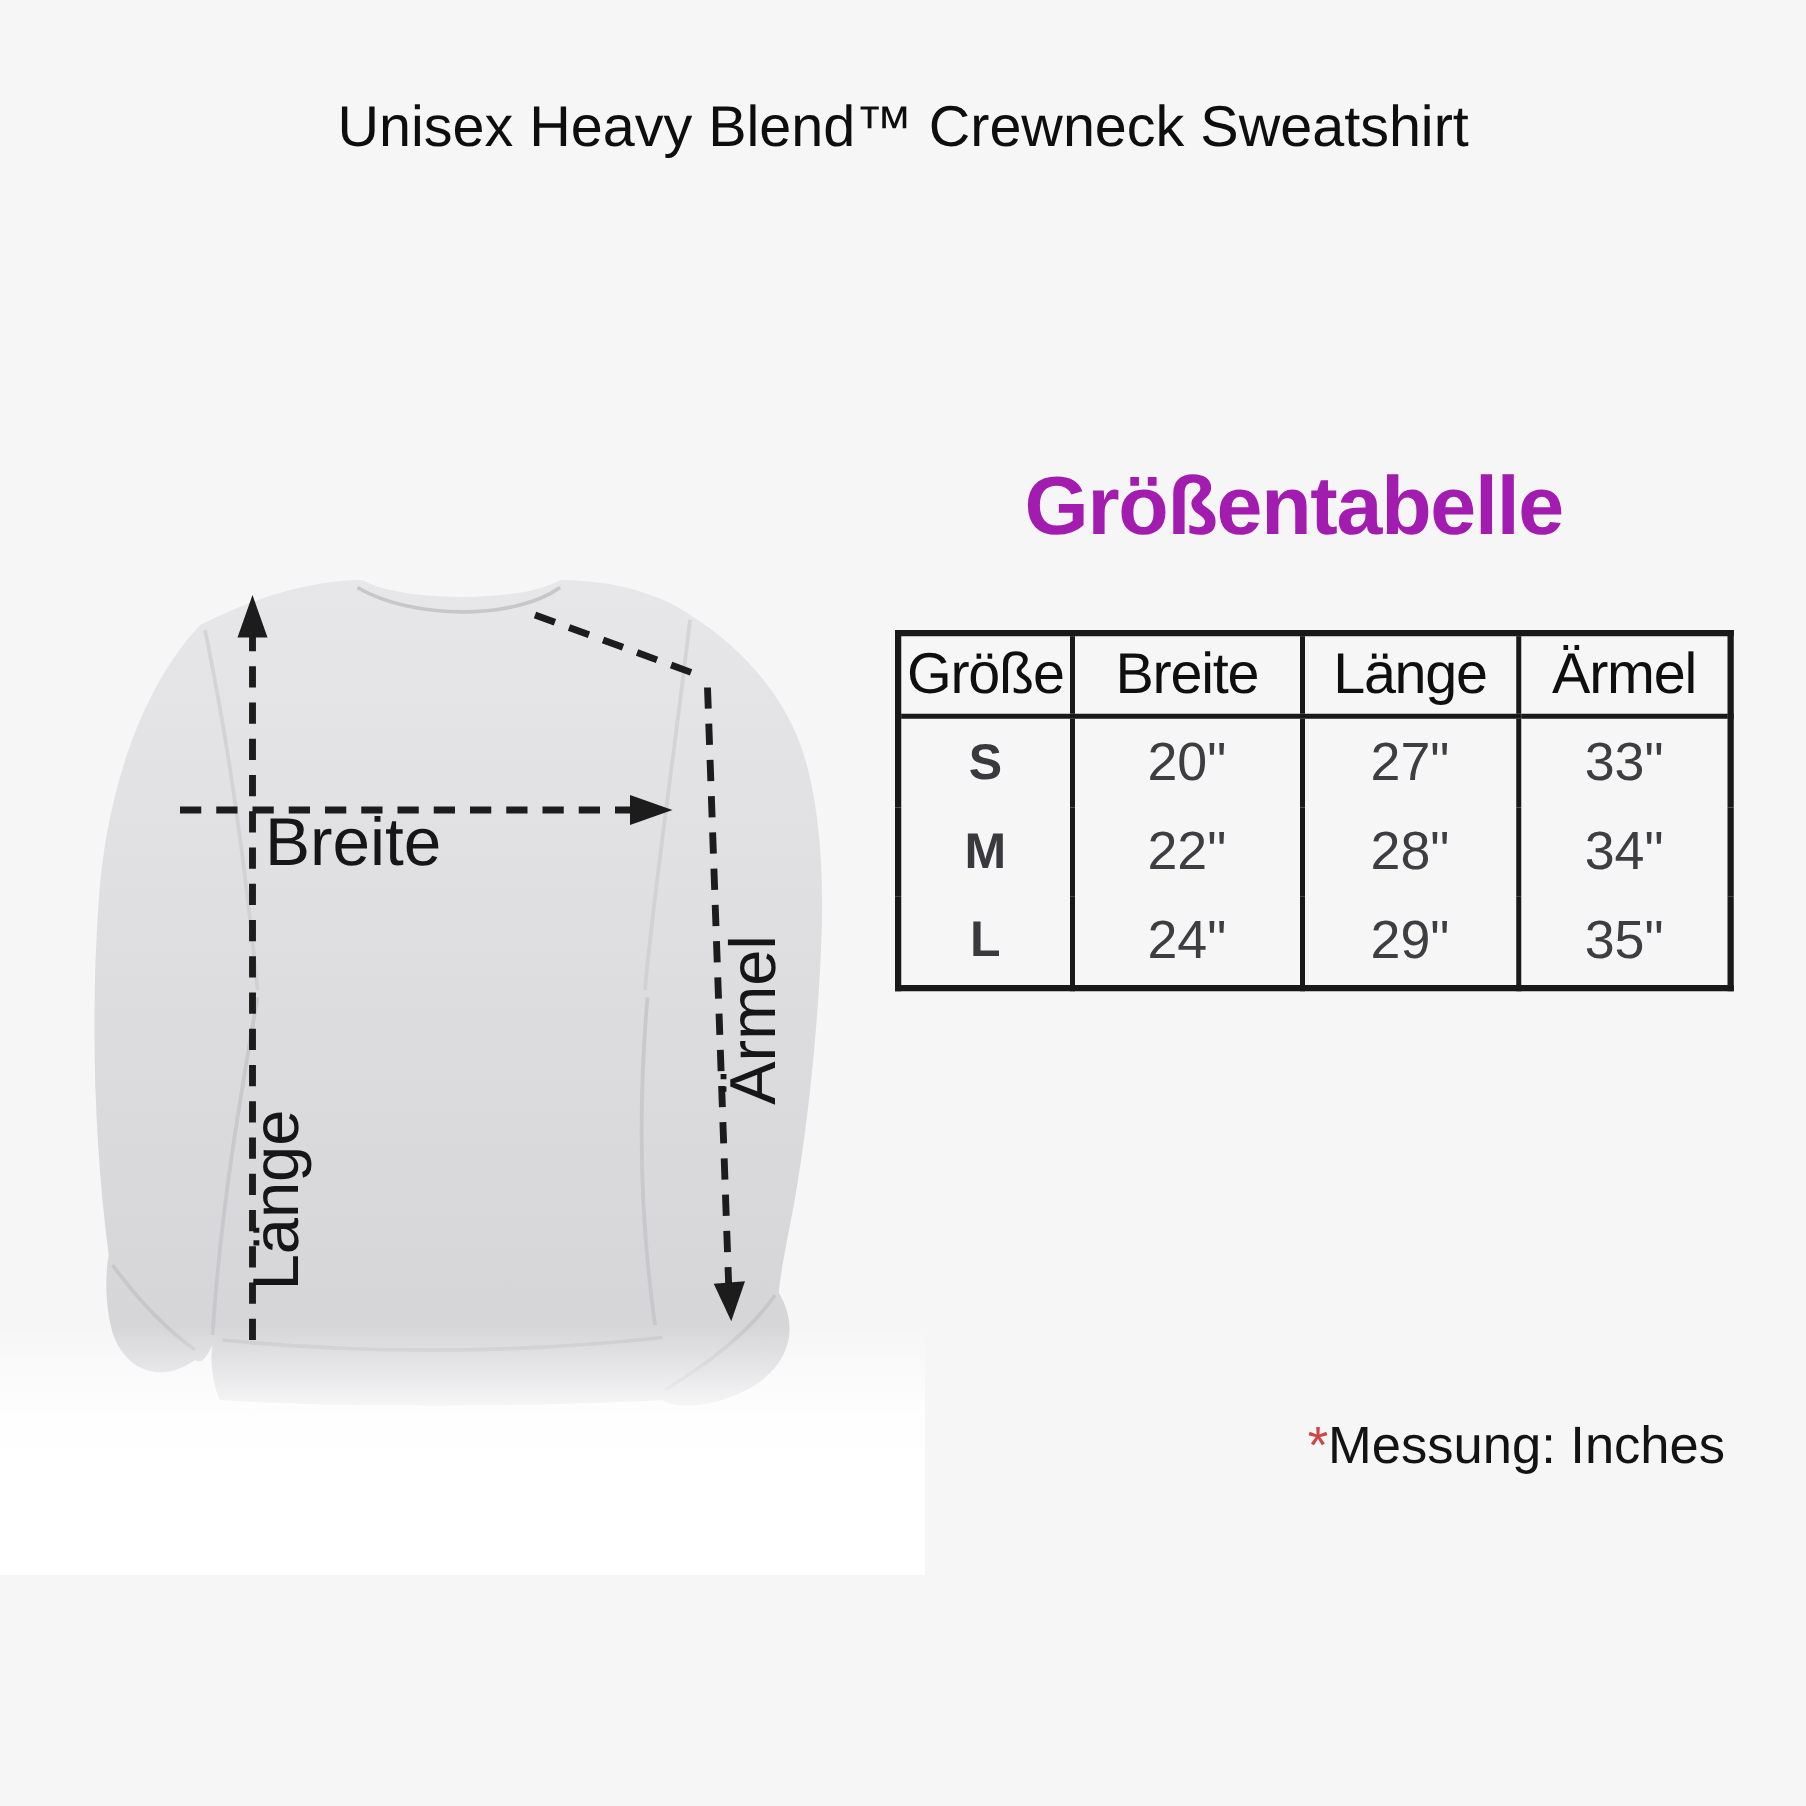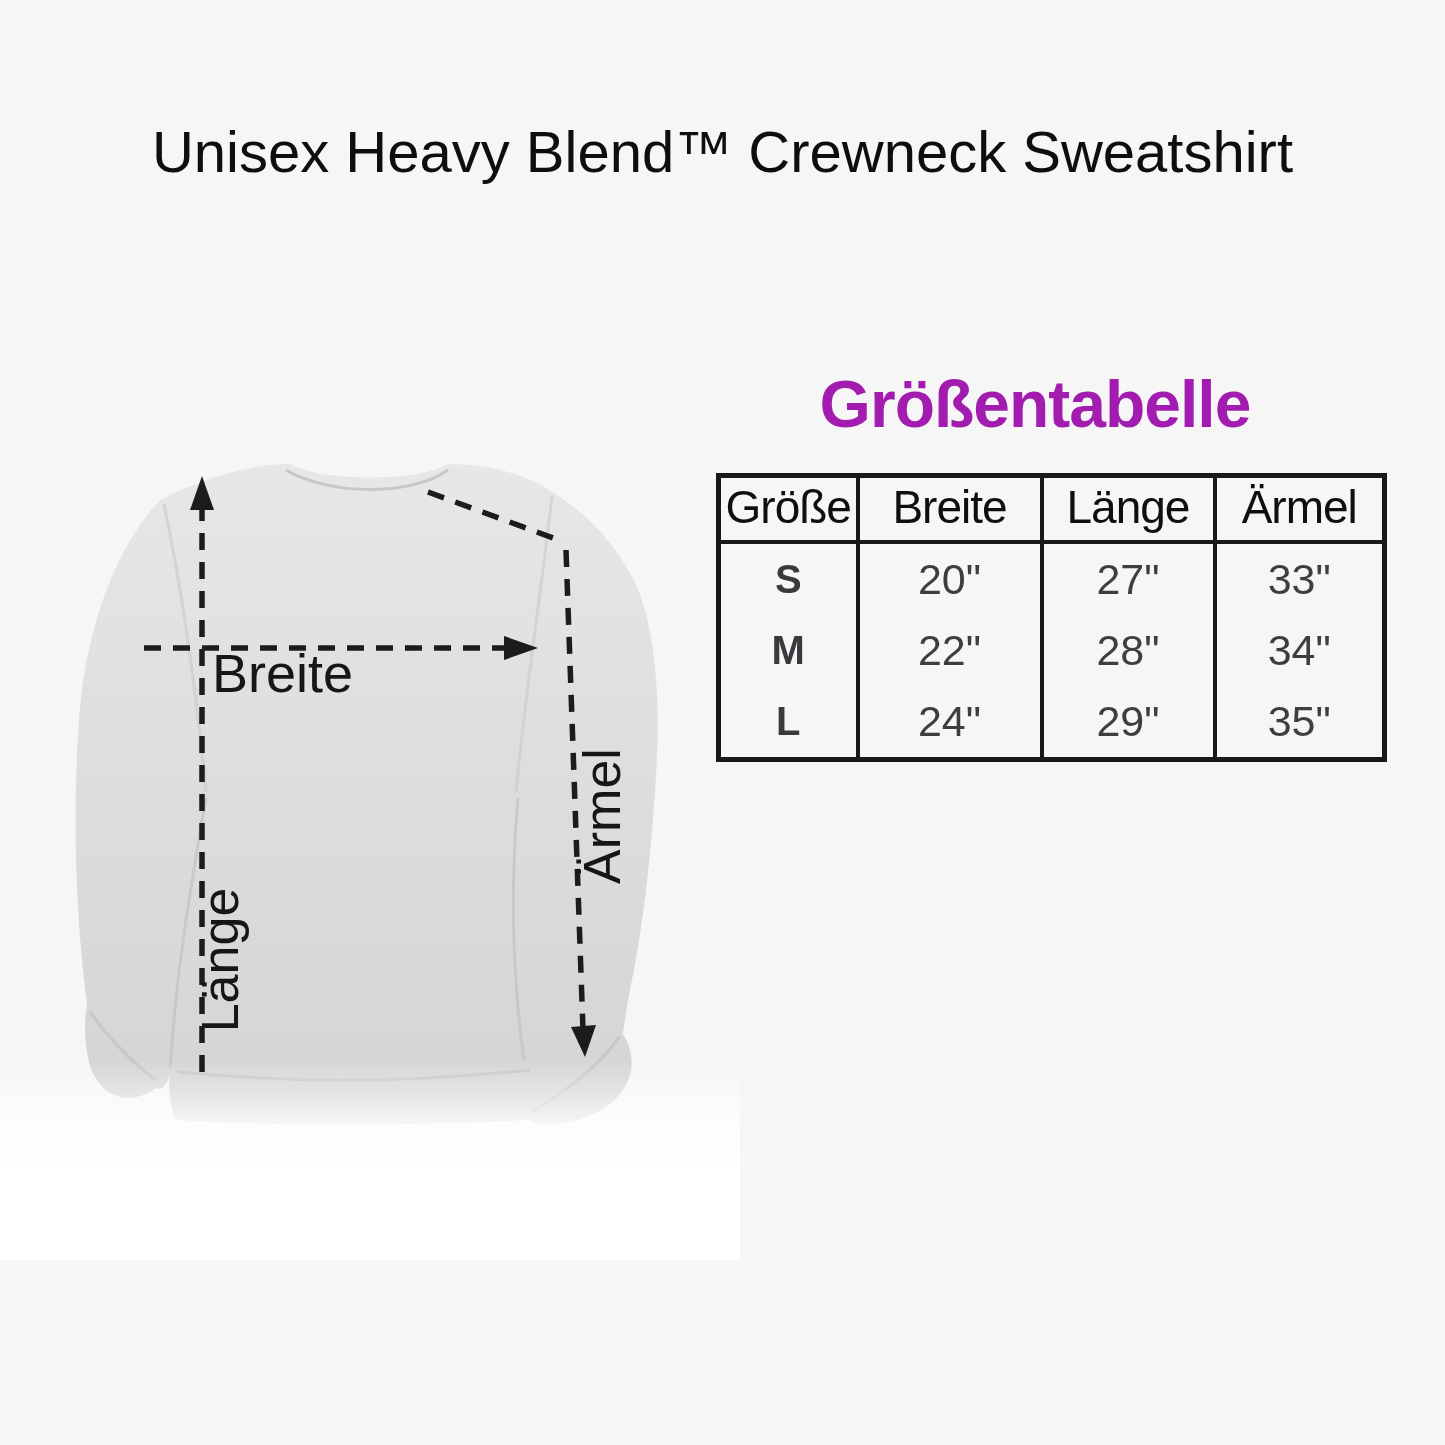--- a/index.html
+++ b/index.html
@@ -7,32 +7,31 @@
     position:relative;
     width:1445px;height:1445px;
     background:#f6f6f7;
     overflow:hidden;
     font-family:"Liberation Sans","DejaVu Sans",sans-serif;
     color:#111;
   }
   .main-title{
     position:absolute;top:74px;left:0;width:100%;
     text-align:center;
-    font-size:58px;font-weight:400;color:#0e0e0e;
+    font-size:46px;font-weight:400;color:#0e0e0e;
     letter-spacing:0px;
-    margin-top:44px;
   }
   .chart-title{
     position:absolute;top:366px;left:690px;width:690px;
     text-align:center;
     font-size:66px;font-weight:700;color:#a21caf;
     letter-spacing:-1px;
   }
   table.size-table{
-    position:absolute;left:716px;top:473px;
+    position:absolute;left:716px;top:504px;
     width:666px;
     border-collapse:collapse;
     table-layout:fixed;
     border:5px solid #191919;
   }
   .size-table th{
     height:52px;
     font-size:46px;font-weight:400;color:#0f0f0f;
     text-align:center;vertical-align:middle;
     border-bottom:4px solid #191919;
@@ -171,14 +170,17 @@
       </tr>
       <tr>
         <td class="size-col">L</td>
         <td>24"</td>
         <td>29"</td>
         <td>35"</td>
       </tr>
     </tbody>
   </table>
 
+  <div class="footnote">
+    <span class="asterisk">*</span><span>Messung: Inches</span>
+  </div>
 
 </div>
 
 </body></html>

